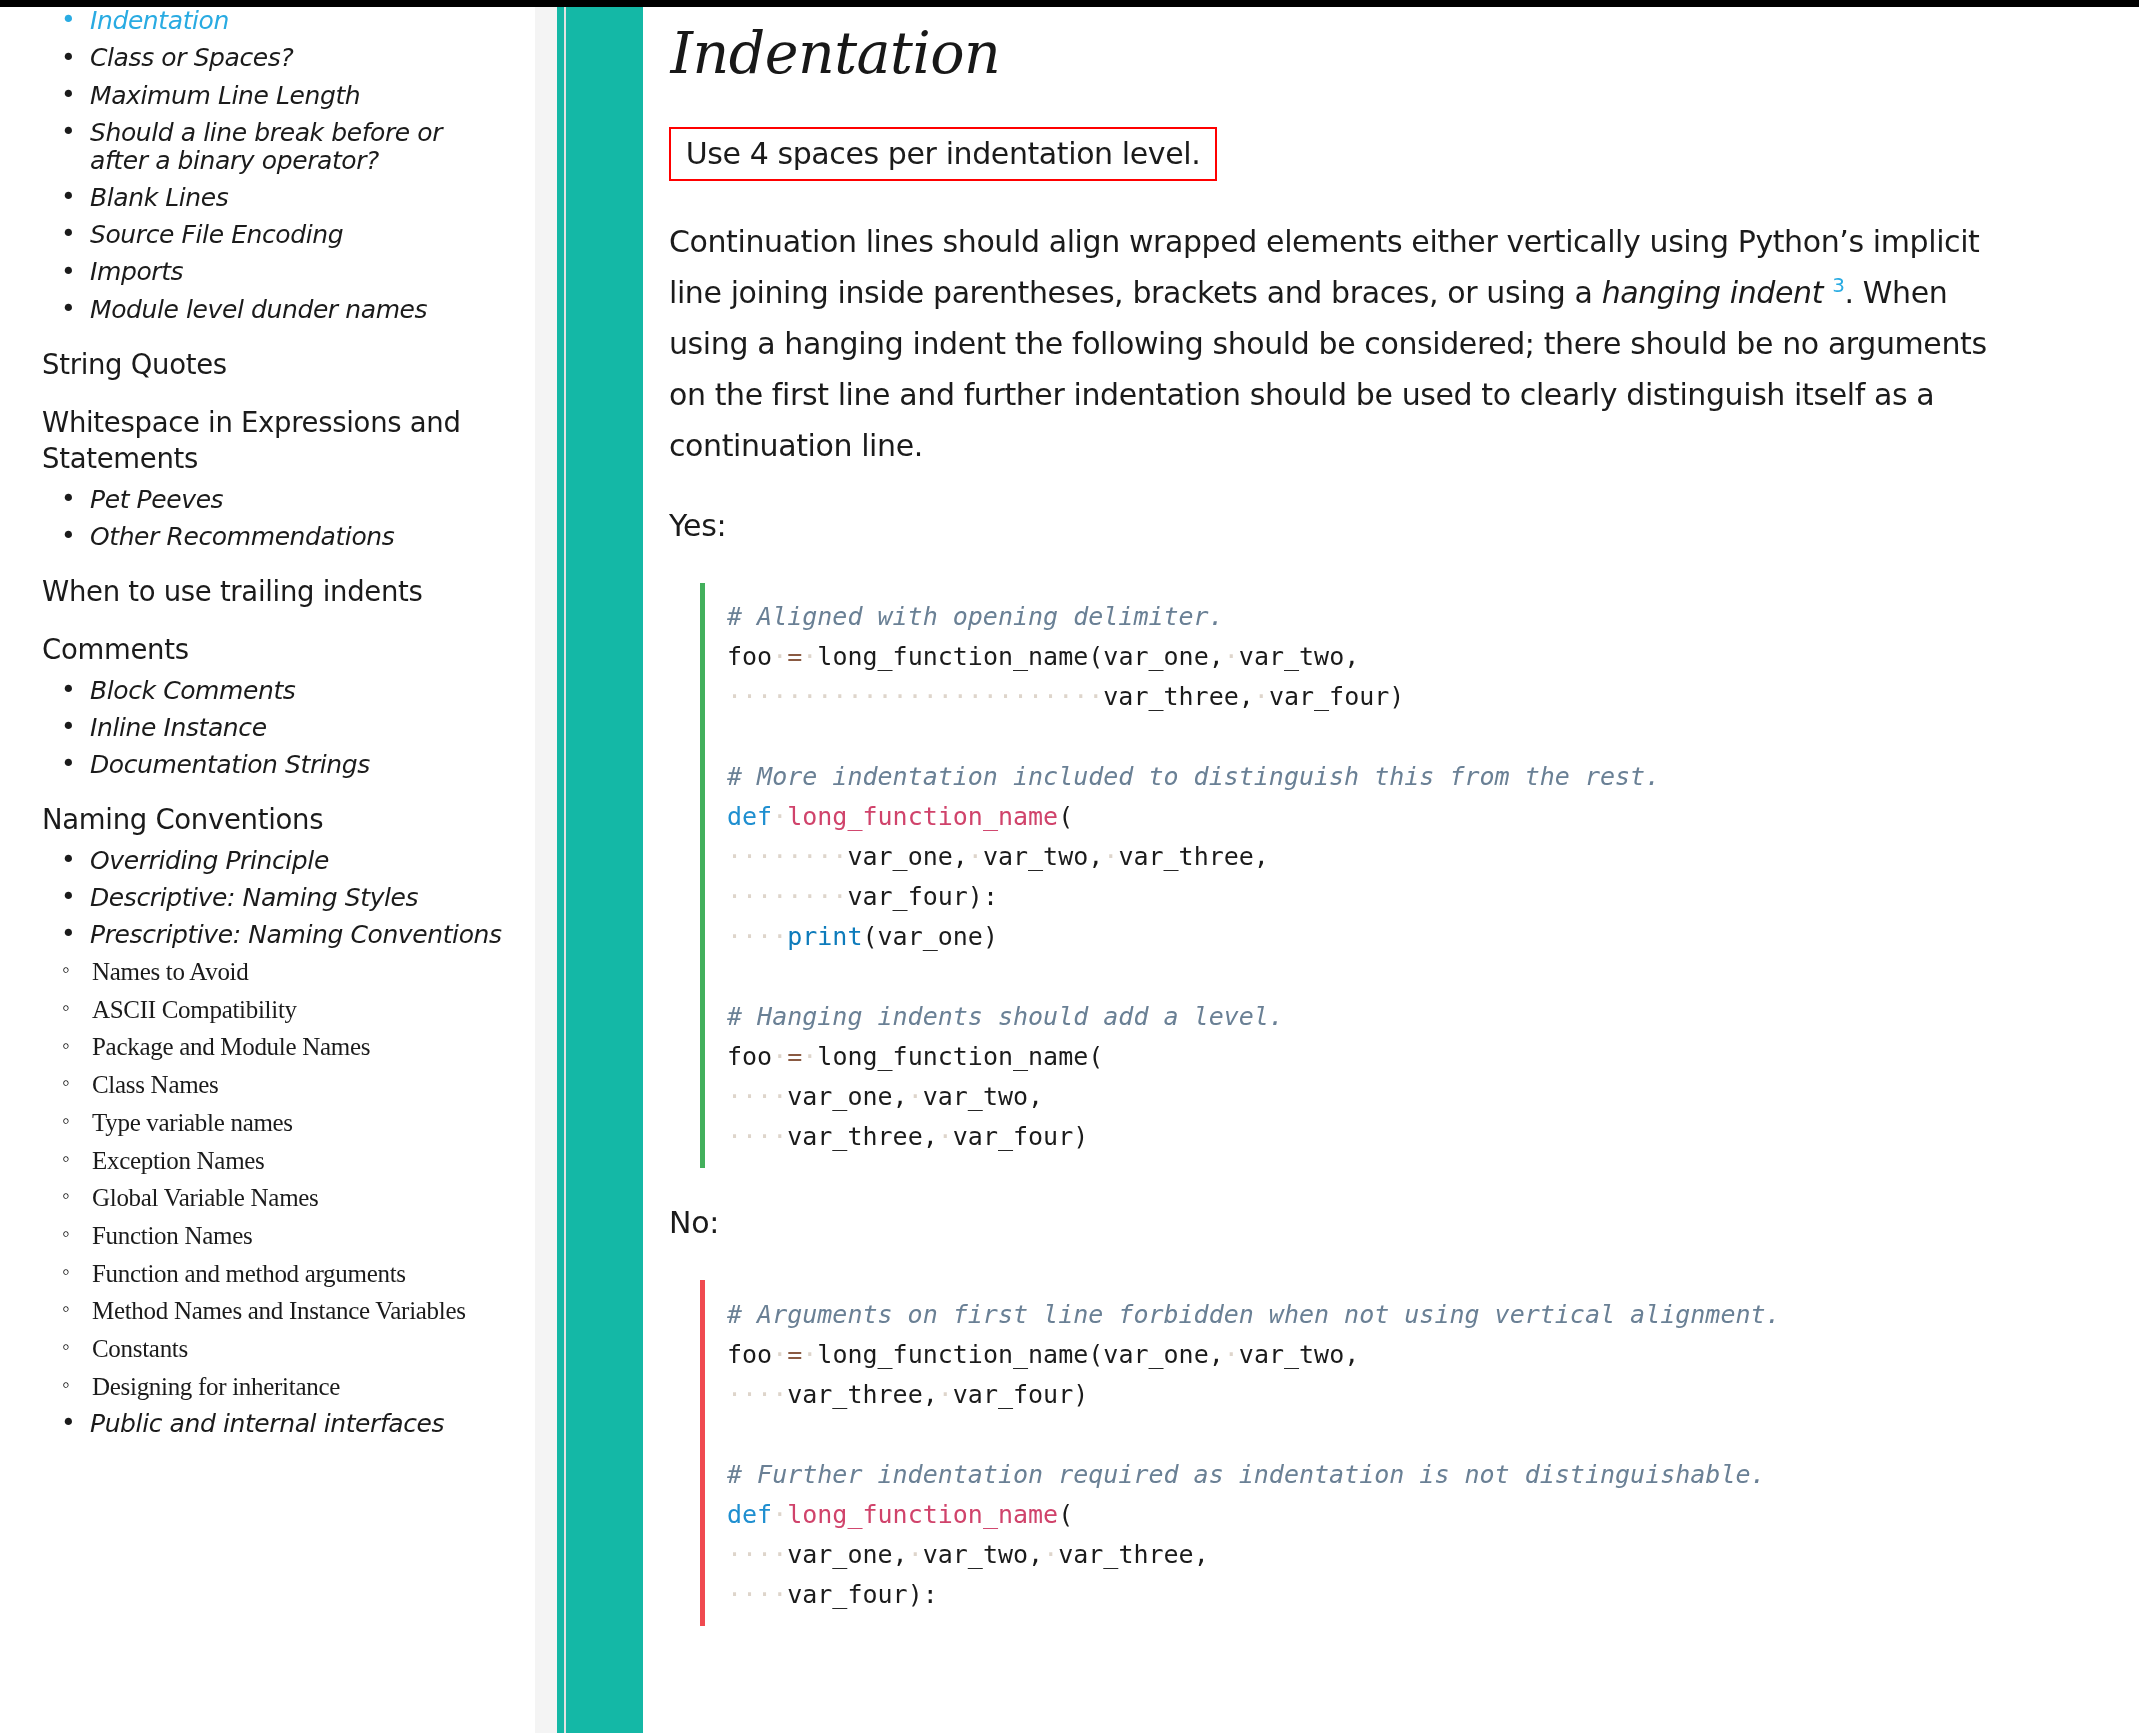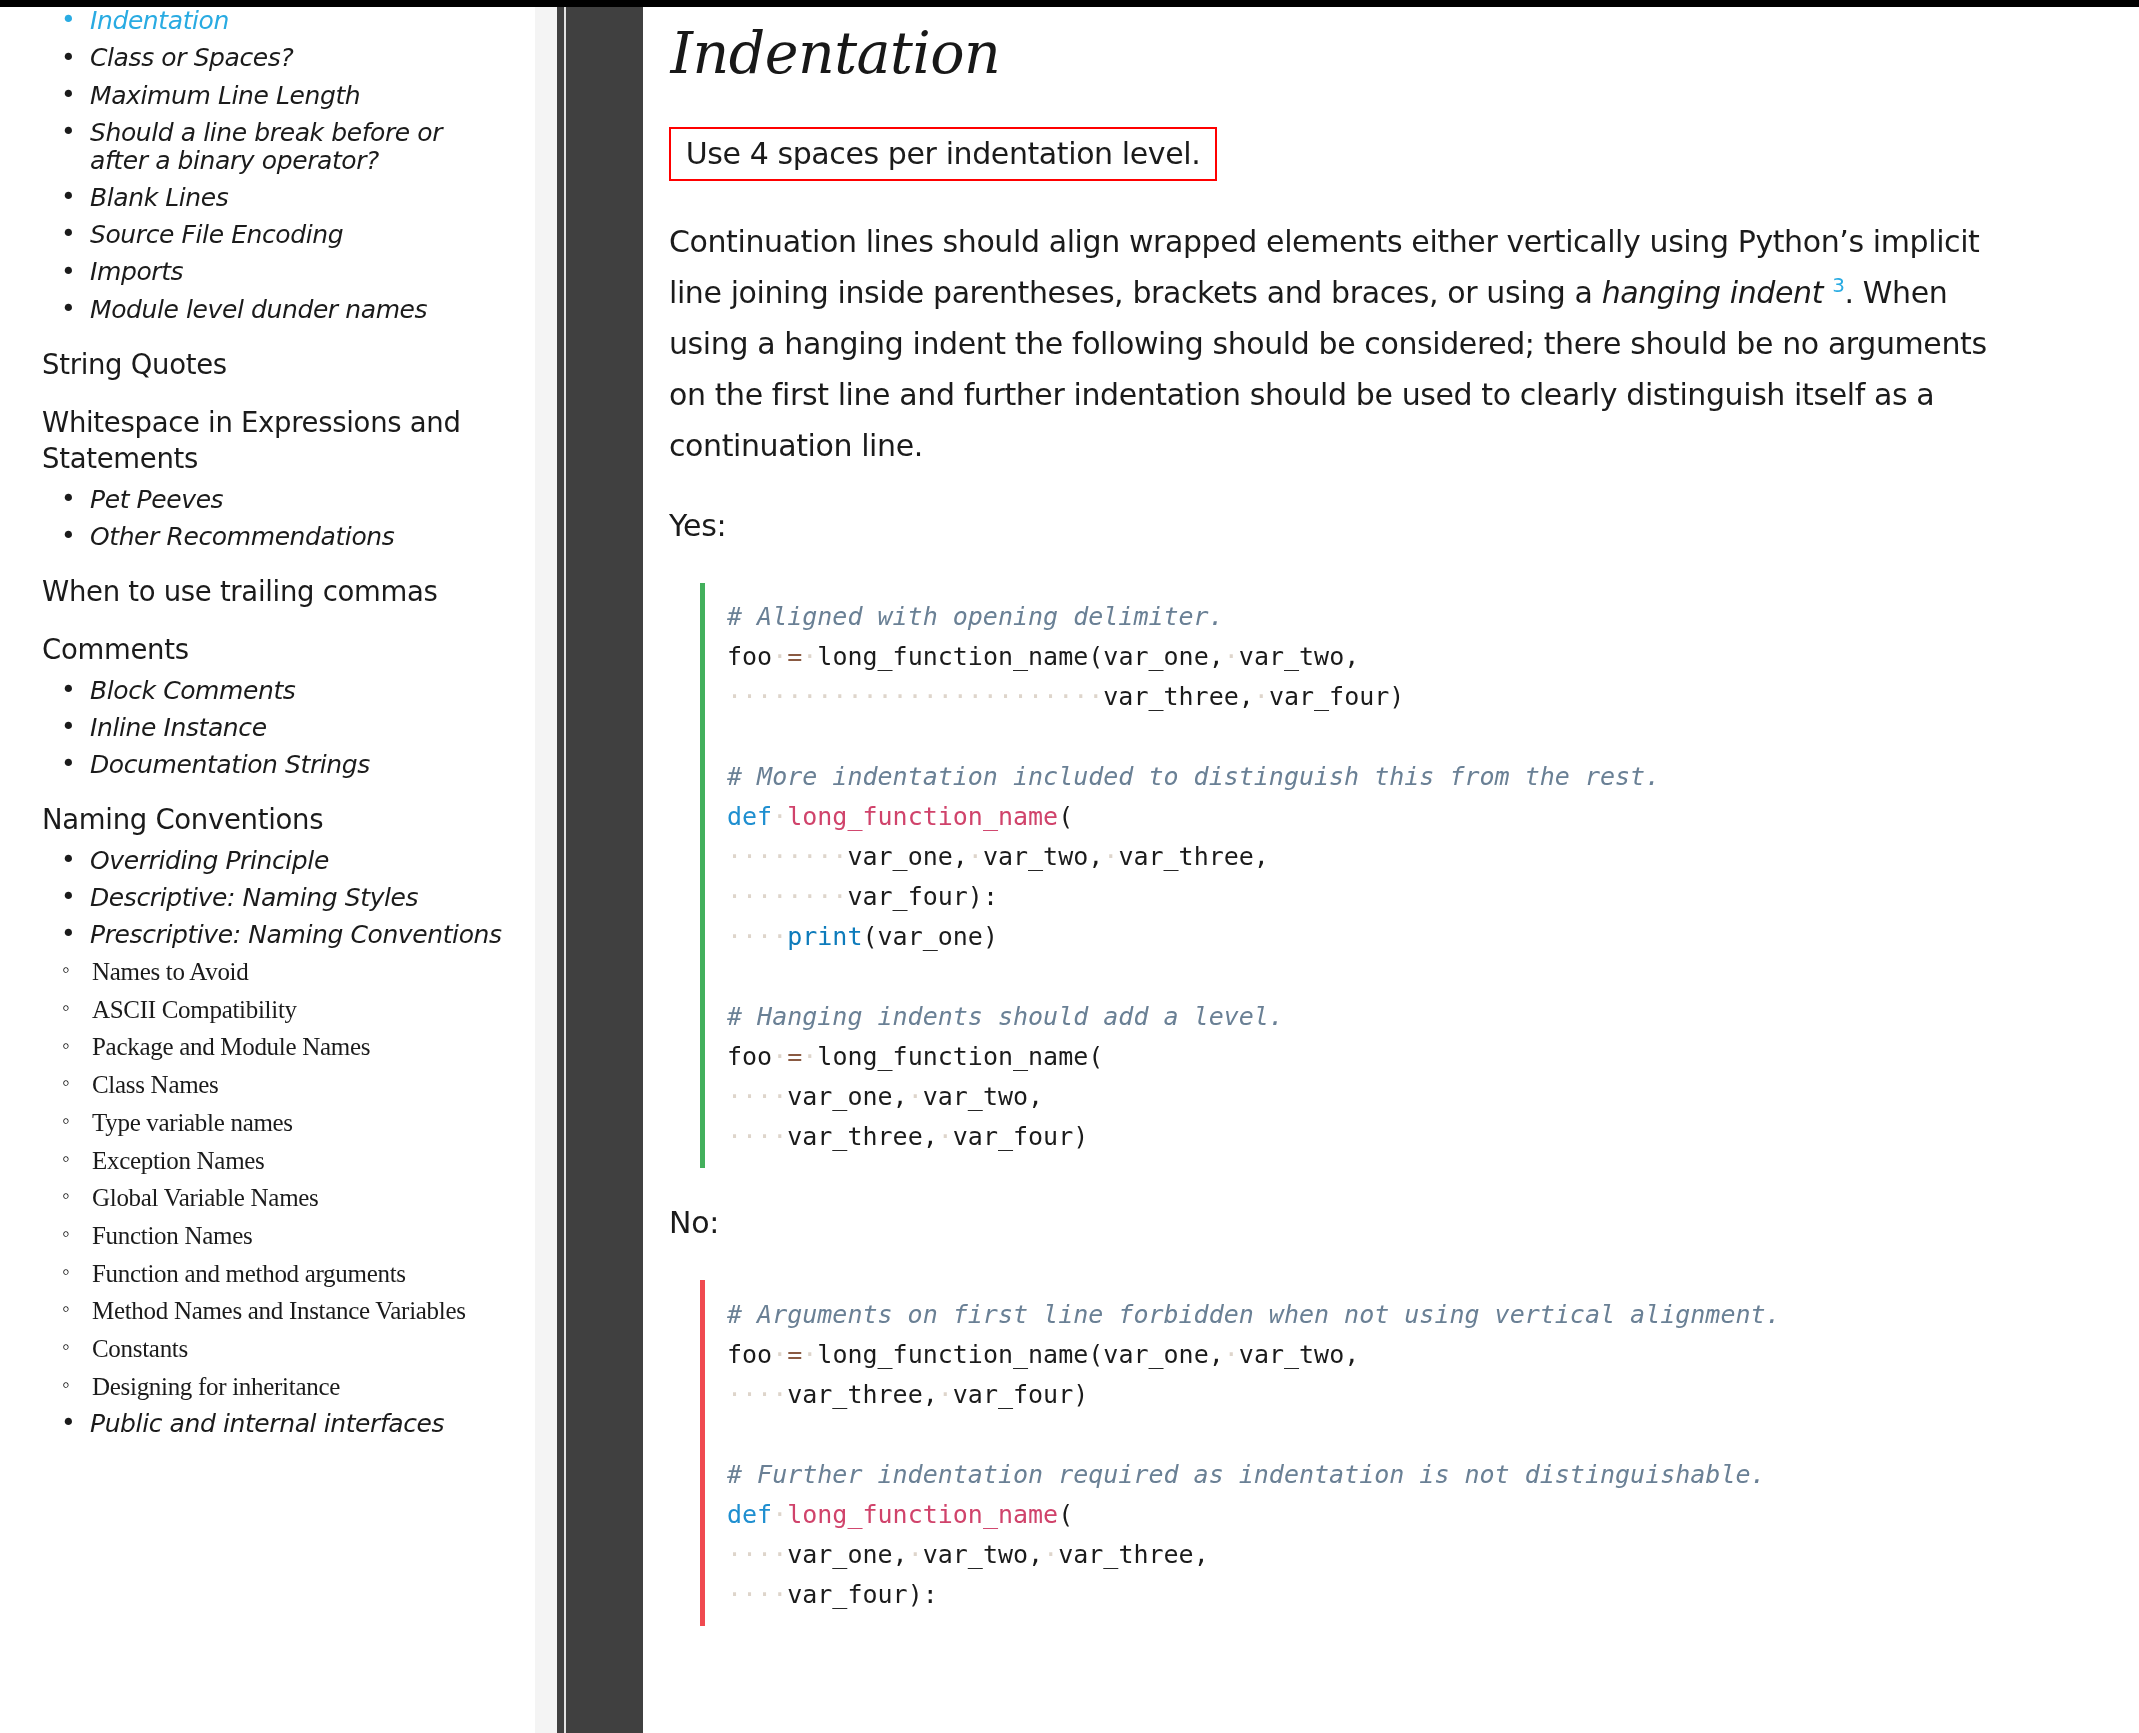--- a/index.html
+++ b/index.html
@@ -9,21 +9,21 @@
     height: 1734px;
     background: #ffffff;
     font-family: "Liberation Sans", sans-serif;
     overflow: hidden;
   }
 
   #page {
     position: relative;
     width: 2140px;
     height: 1734px;
-    background: #404040;
+    background: #14b8a6;
     overflow: hidden;
   }
 
   
   .top-bar {
     position: absolute;
     top: 0; left: 0;
     width: 2140px;
     height: 7.3px;
     background: #000000;
@@ -239,21 +239,21 @@
           <li class="toc-l1">Source File Encoding</li>
           <li class="toc-l1">Imports</li>
           <li class="toc-l1">Module level dunder names</li>
         </ul>
         <div class="toc-heading">String Quotes</div>
         <div class="toc-heading">Whitespace in Expressions and Statements</div>
         <ul class="toc-l1-list">
           <li class="toc-l1">Pet Peeves</li>
           <li class="toc-l1">Other Recommendations</li>
         </ul>
-        <div class="toc-heading">When to use trailing commas</div>
+        <div class="toc-heading">When to use trailing indents</div>
         <div class="toc-heading">Comments</div>
         <ul class="toc-l1-list">
           <li class="toc-l1">Block Comments</li>
           <li class="toc-l1">Inline Instance</li>
           <li class="toc-l1">Documentation Strings</li>
         </ul>
         <div class="toc-heading">Naming Conventions</div>
         <ul class="toc-l1-list">
           <li class="toc-l1">Overriding Principle</li>
           <li class="toc-l1">Descriptive: Naming Styles</li>

